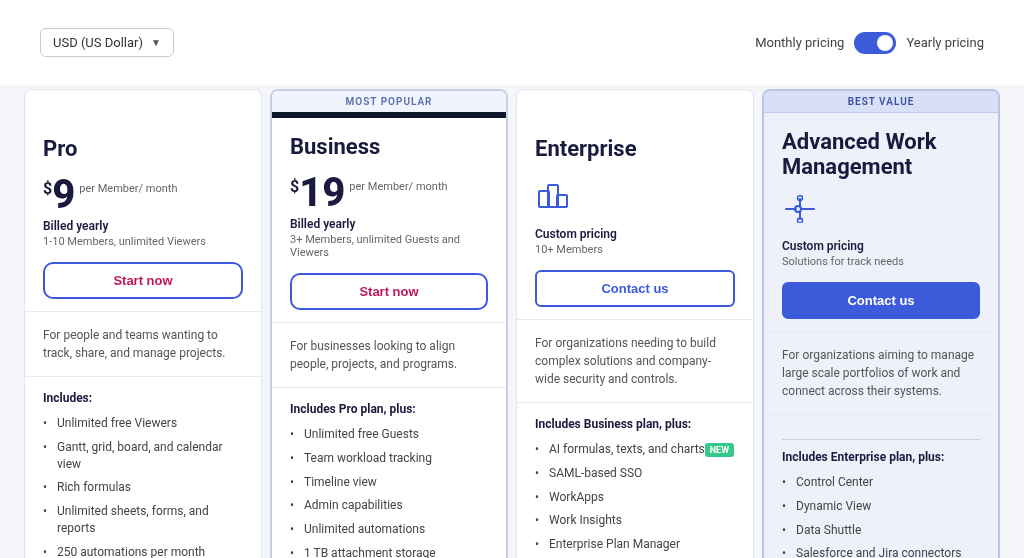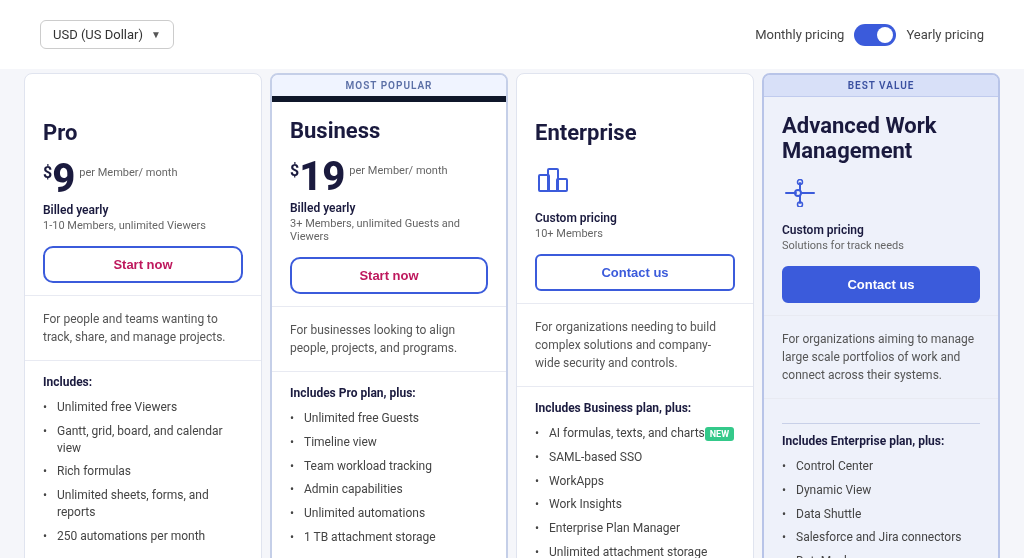--- a/index.html
+++ b/index.html
@@ -6,21 +6,21 @@
     body {
       font-family: -apple-system, BlinkMacSystemFont, 'Segoe UI', Roboto, sans-serif;
       background: #f5f6fa;
       color: #1a1a2e;
       font-size: 14px;
     }
     .top-bar {
       display: flex;
       align-items: center;
       justify-content: space-between;
-      padding: 20px 40px;
+      padding: 28px 40px;
       background: #fff;
     }
     .currency-select {
       display: flex;
       align-items: center;
       border: 1px solid #ccc;
       border-radius: 6px;
       padding: 6px 12px;
       font-size: 13px;
       color: #333;
@@ -304,22 +304,22 @@
       <div class="billed-sub">3+ Members, unlimited Guests and Viewers</div>
     
       <button class="btn-start">Start now</button>
     </div>
     <div class="plan-desc">For businesses looking to align people, projects, and programs.</div>
     <div class="plan-features">
 
       <div class="features-title">Includes Pro plan, plus:</div>
       <ul class="features-list">
         <li>Unlimited free Guests</li>
+          <li>Team workload tracking</li>
           <li>Timeline view</li>
-          <li>Team workload tracking</li>
           <li>Admin capabilities</li>
           <li>Unlimited automations</li>
           <li>1 TB attachment storage</li>
       </ul>
     </div>
   </div>
     <div class="plan-card">
     <div class="badge-placeholder"></div>
     <div class="plan-header">
       <div class="plan-name">Enterprise</div>

